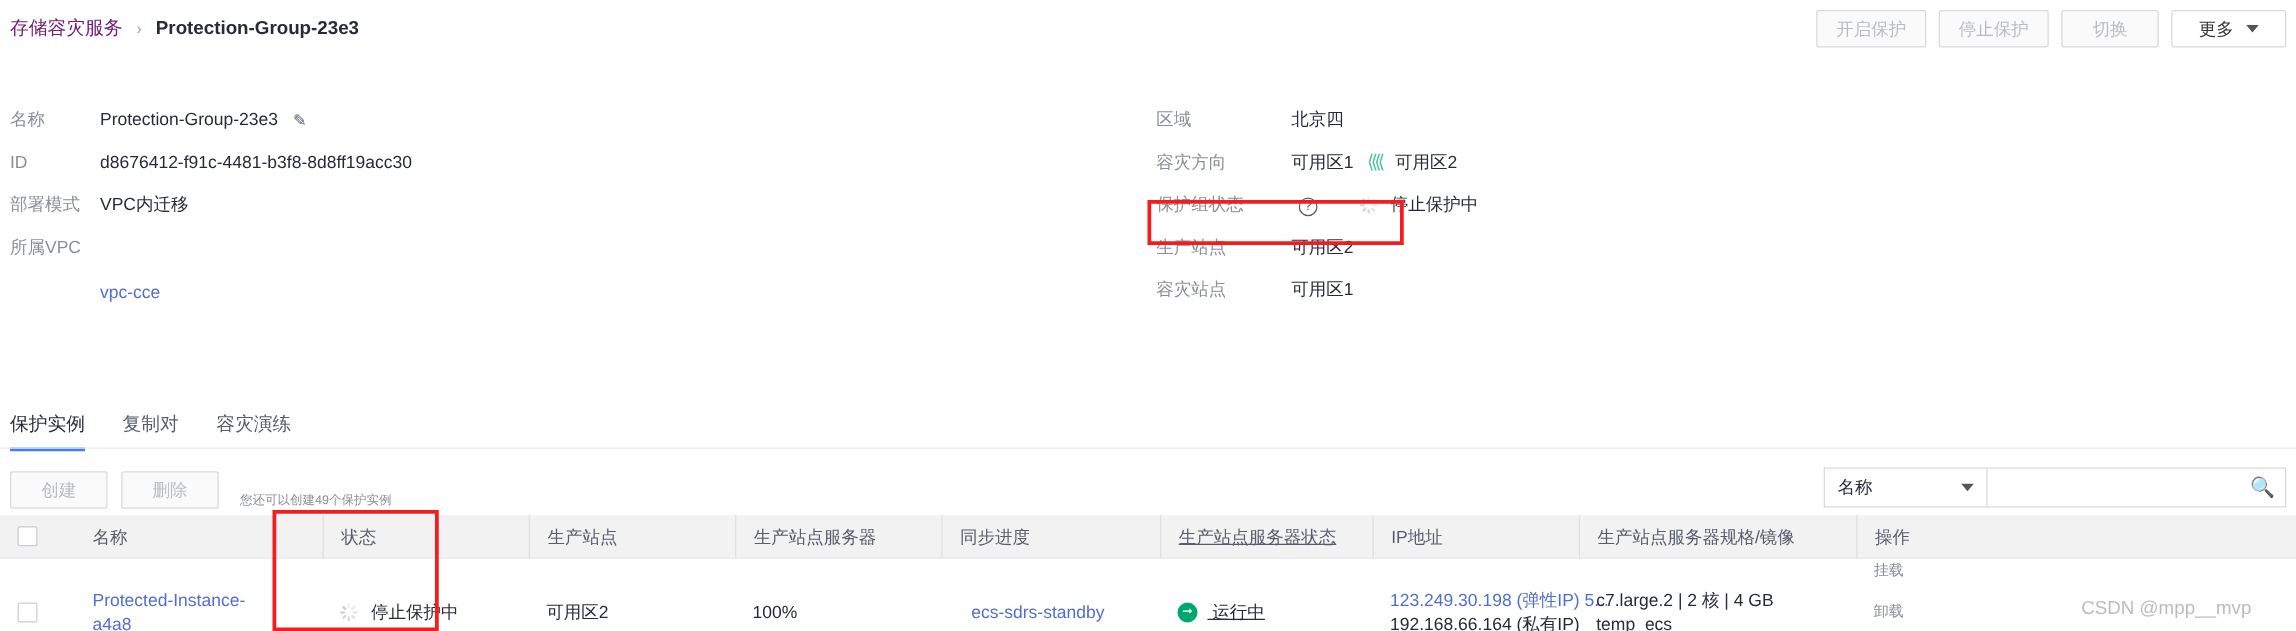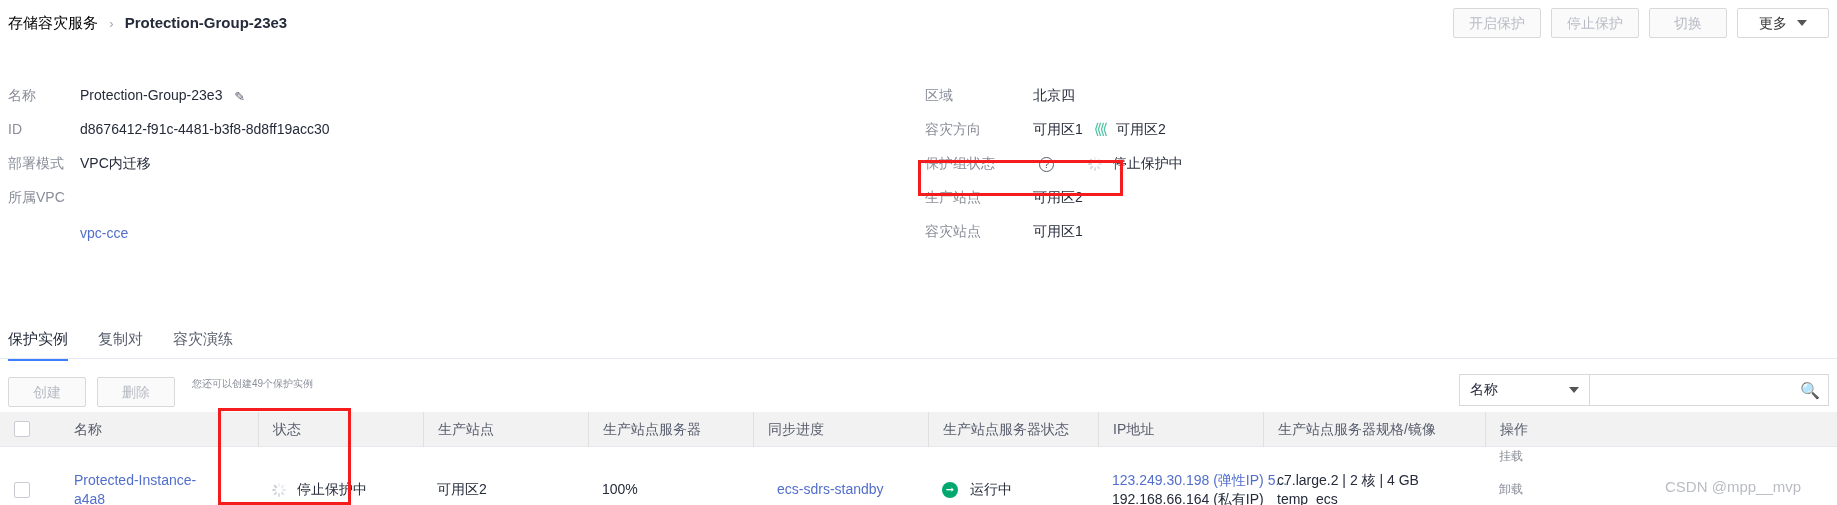--- a/index.html
+++ b/index.html
@@ -14,21 +14,21 @@
   .page { position: relative; width: 1837px; height: 505px; background:#fff; }
 
   
   .topbar {
     position: absolute; left: 0; top: 0; width: 1837px; height: 48px;
   }
   .breadcrumb {
     position: absolute; left: 8px; top: 13px;
     font-size: 15px; line-height: 20px; white-space: nowrap;
   }
-  .bc-root { color: #000000; }
+  .bc-root { color: #701a75; }
   .bc-sep { color: #a0a4ad; margin: 0 7px; font-size: 13px; }
   .bc-current { color: #252b3a; font-weight: bold; }
 
   .top-actions {
     position: absolute; right: 8px; top: 8px;
     display: flex; gap: 10px; align-items: center;
   }
   .btn {
     height: 30px; min-width: 78px; padding: 0 15px;
     border: 1px solid #d9d9d9; background: #fafafa; border-radius: 2px;
@@ -82,21 +82,21 @@
   .tabs {
     position: absolute; left: 8px; top: 330px; display: flex; gap: 30px;
     font-size: 15px;
     text-align: center;
   }
   .tab { color: #575d6c; padding-bottom: 9px; cursor: pointer; white-space: nowrap; }
   .tab.active { color: #252b3a; border-bottom: 3px solid #3c7eff; }
   .tabs-rule { position: absolute; left: 0; top: 358px; width: 1837px; height: 1px; background: #e6e9ee; }
 
   
-  .toolbar { position: absolute; left: 8px; top: 377px; display: flex; align-items: flex-start; gap: 11px; }
+  .toolbar { position: absolute; left: 8px; top: 377px; display: flex; align-items: flex-end; gap: 11px; }
   .tip { font-size: 10px; color: #8a8e99; margin-left: 6px; white-space: nowrap; }
 
   .search { position: absolute; right: 8px; top: 374px; display: flex; align-items: center; }
   .search-select {
     width: 130px; height: 32px; border: 1px solid #d9d9d9; border-right: none;
     background: #fff; display: flex; align-items: center; justify-content: space-between;
     padding: 0 10px; font-size: 14px; color: #252b3a; cursor: pointer;
   }
   .search-input-wrap {
     width: 240px; height: 32px; border: 1px solid #d9d9d9; background: #fff;
@@ -122,21 +122,21 @@
   .trow { display: flex; min-height: 58px; align-items: center; }
   .trow .td {
     font-size: 14px; color: #252b3a; padding-left: 14px; line-height: 19px;
   }
   .c-check  { width: 60px; flex: none; display:flex; align-items:center; justify-content:flex-start; padding-left:22px; }
   .c-name   { width: 158px; flex: none; }
   .c-status { width: 165px; flex: none; margin-left: 40px; }
   .c-site   { width: 165px; flex: none; }
   .c-prog   { width: 175px; flex: none; }
   .c-srv    { width: 165px; flex: none; }
-  .c-srvst  { width: 170px; flex: none; }
+  .c-srvst  { width: 170px; flex: none; text-decoration: underline; }
   .c-ip     { width: 165px; flex: none; }
   .c-spec   { width: 222px; flex: none; }
   .c-act    { width: 464px; flex: none; }
 
   .cbox { width: 16px; height: 16px; border: 1px solid #c9ccd2; background: #fff; border-radius: 2px; cursor: pointer; }
   .link { color: #526ecc; cursor: pointer; margin-top: 36px; }
   .green { color: #3ac295; }
   .run-icon {
     display:inline-flex; align-items:center; justify-content:center;
     width:16px; height:16px; border-radius:50%; background:#00a870; color:#fff;

